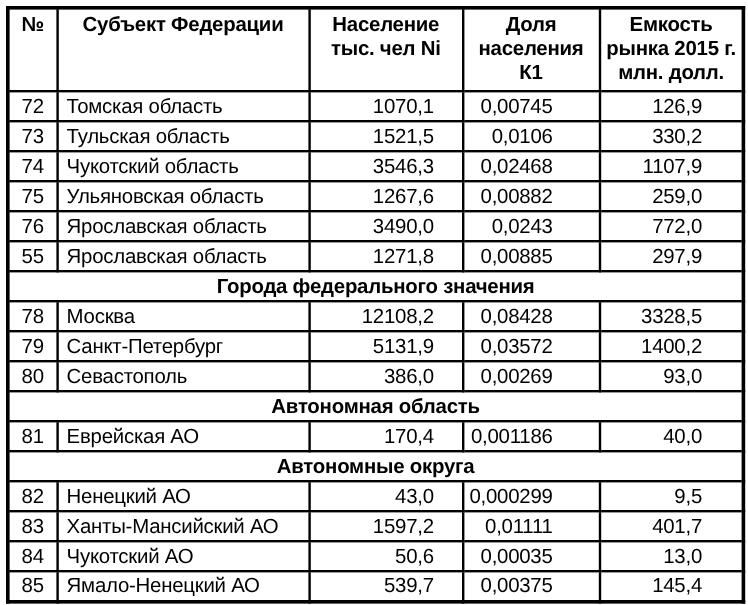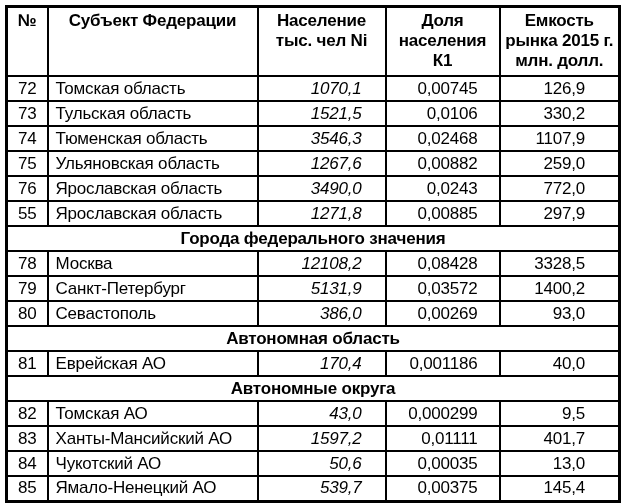--- a/index.html
+++ b/index.html
@@ -39,22 +39,22 @@
     vertical-align: top;
     white-space: pre-line;
     line-height: 20px;
     padding: 3px 2px 4px 2px;
     height: 58px;
   }
   tr.body-row { height: 25px; }
   tr.section-row { height: 25px; margin-top: 20px; }
   td.c-num    { text-align: center; padding: 1px 2px; border-radius: 10px; }
   td.c-region { text-align: left;   padding: 1px 2px 1px 7px; white-space: nowrap; }
-  td.c-pop    { text-align: right;  padding: 1px 23px 1px 2px; font-style: italic; }
-  td.c-share  { text-align: right;  padding: 1px 21px 1px 2px; }
+  td.c-pop    { text-align: right;  padding: 1px 23px 1px 2px; }
+  td.c-share  { text-align: right;  padding: 1px 38px 1px 2px; }
   td.c-cap    { text-align: right;  padding: 1px 33px 1px 2px; }
   td.c-section {
     text-align: center;
     font-weight: bold;
     padding: 1px 2px;
   }
 </style>
 </head>
 <body>
 
@@ -91,21 +91,21 @@
       </tr>
       <tr class="body-row">
         <td class="c-num">73</td>
         <td class="c-region">Тульская область</td>
         <td class="c-pop">1521,5</td>
         <td class="c-share">0,0106</td>
         <td class="c-cap">330,2</td>
       </tr>
       <tr class="body-row">
         <td class="c-num">74</td>
-        <td class="c-region">Тюменская область</td>
+        <td class="c-region">Чукотский область</td>
         <td class="c-pop">3546,3</td>
         <td class="c-share">0,02468</td>
         <td class="c-cap">1107,9</td>
       </tr>
       <tr class="body-row">
         <td class="c-num">75</td>
         <td class="c-region">Ульяновская область</td>
         <td class="c-pop">1267,6</td>
         <td class="c-share">0,00882</td>
         <td class="c-cap">259,0</td>
@@ -156,21 +156,21 @@
         <td class="c-region">Еврейская АО</td>
         <td class="c-pop">170,4</td>
         <td class="c-share">0,001186</td>
         <td class="c-cap">40,0</td>
       </tr>
       <tr class="section-row">
         <td class="c-section" colspan="5">Автономные округа</td>
       </tr>
       <tr class="body-row">
         <td class="c-num">82</td>
-        <td class="c-region">Томская АО</td>
+        <td class="c-region">Ненецкий АО</td>
         <td class="c-pop">43,0</td>
         <td class="c-share">0,000299</td>
         <td class="c-cap">9,5</td>
       </tr>
       <tr class="body-row">
         <td class="c-num">83</td>
         <td class="c-region">Ханты-Мансийский АО</td>
         <td class="c-pop">1597,2</td>
         <td class="c-share">0,01111</td>
         <td class="c-cap">401,7</td>

